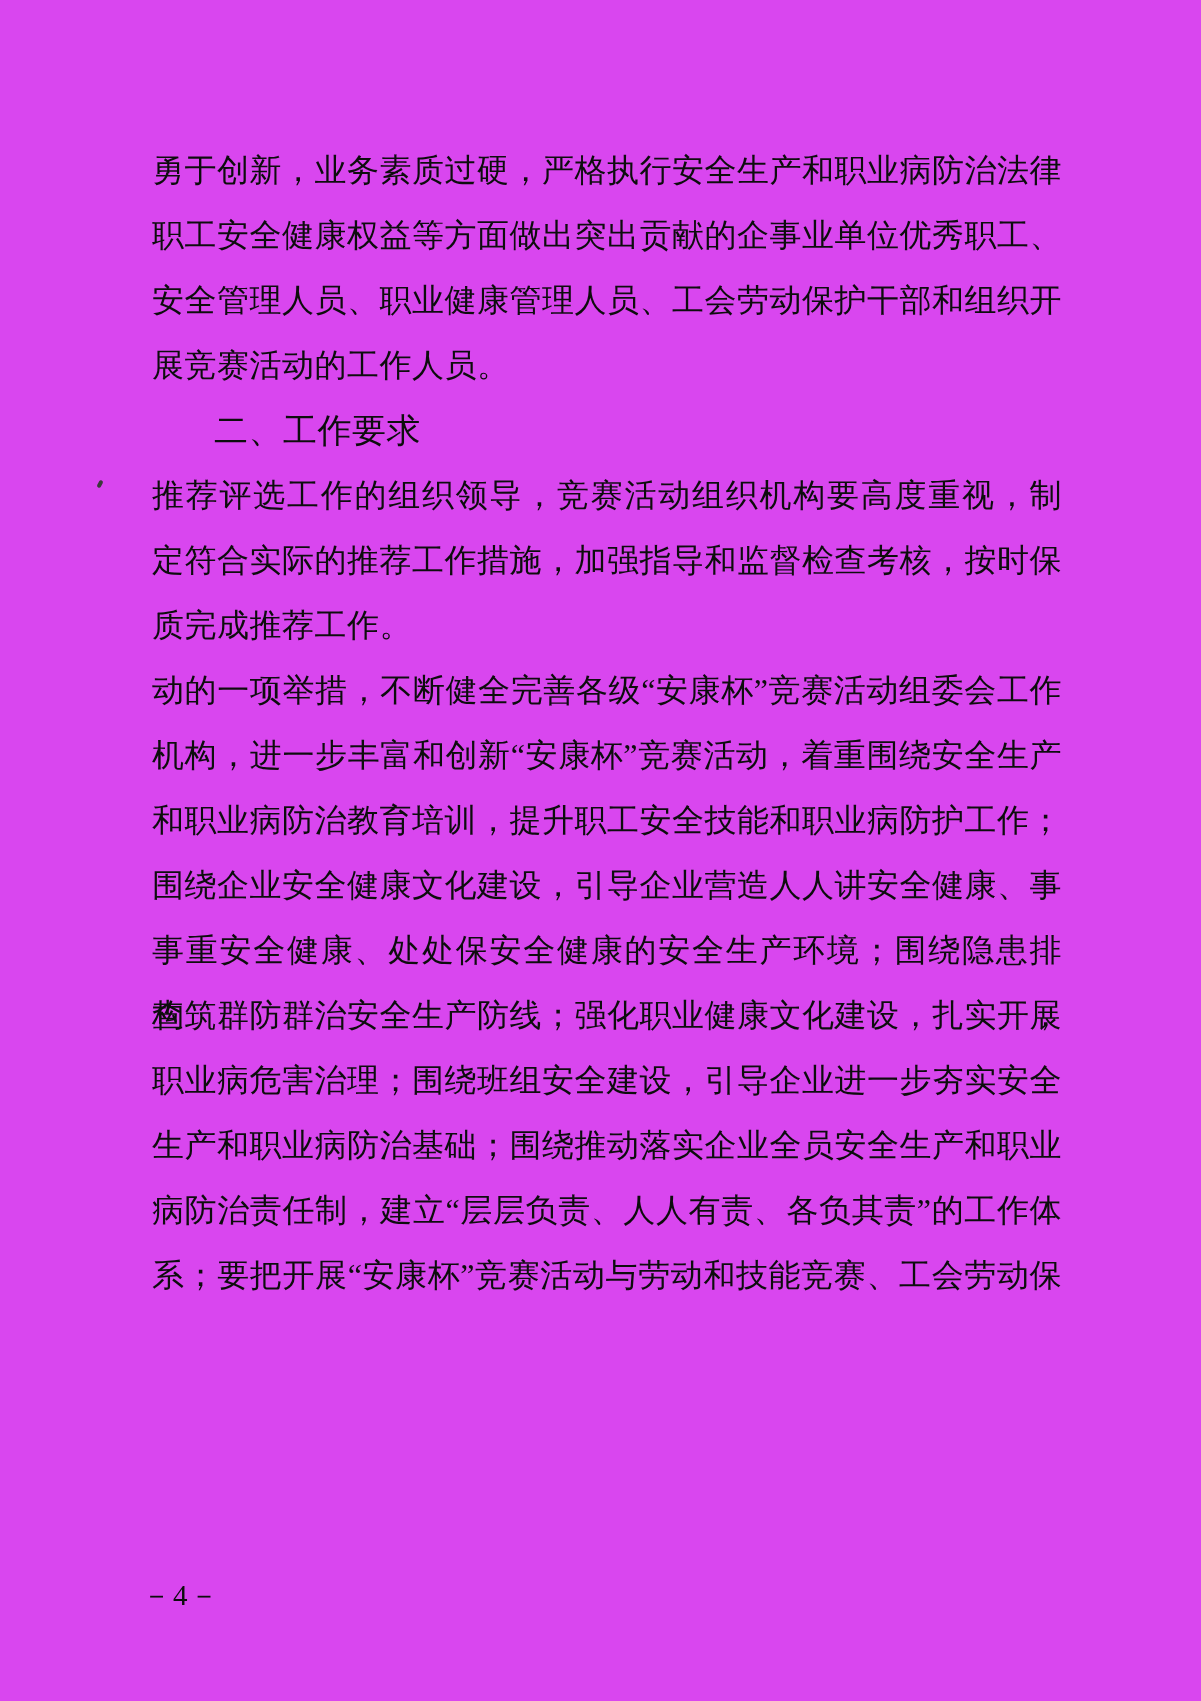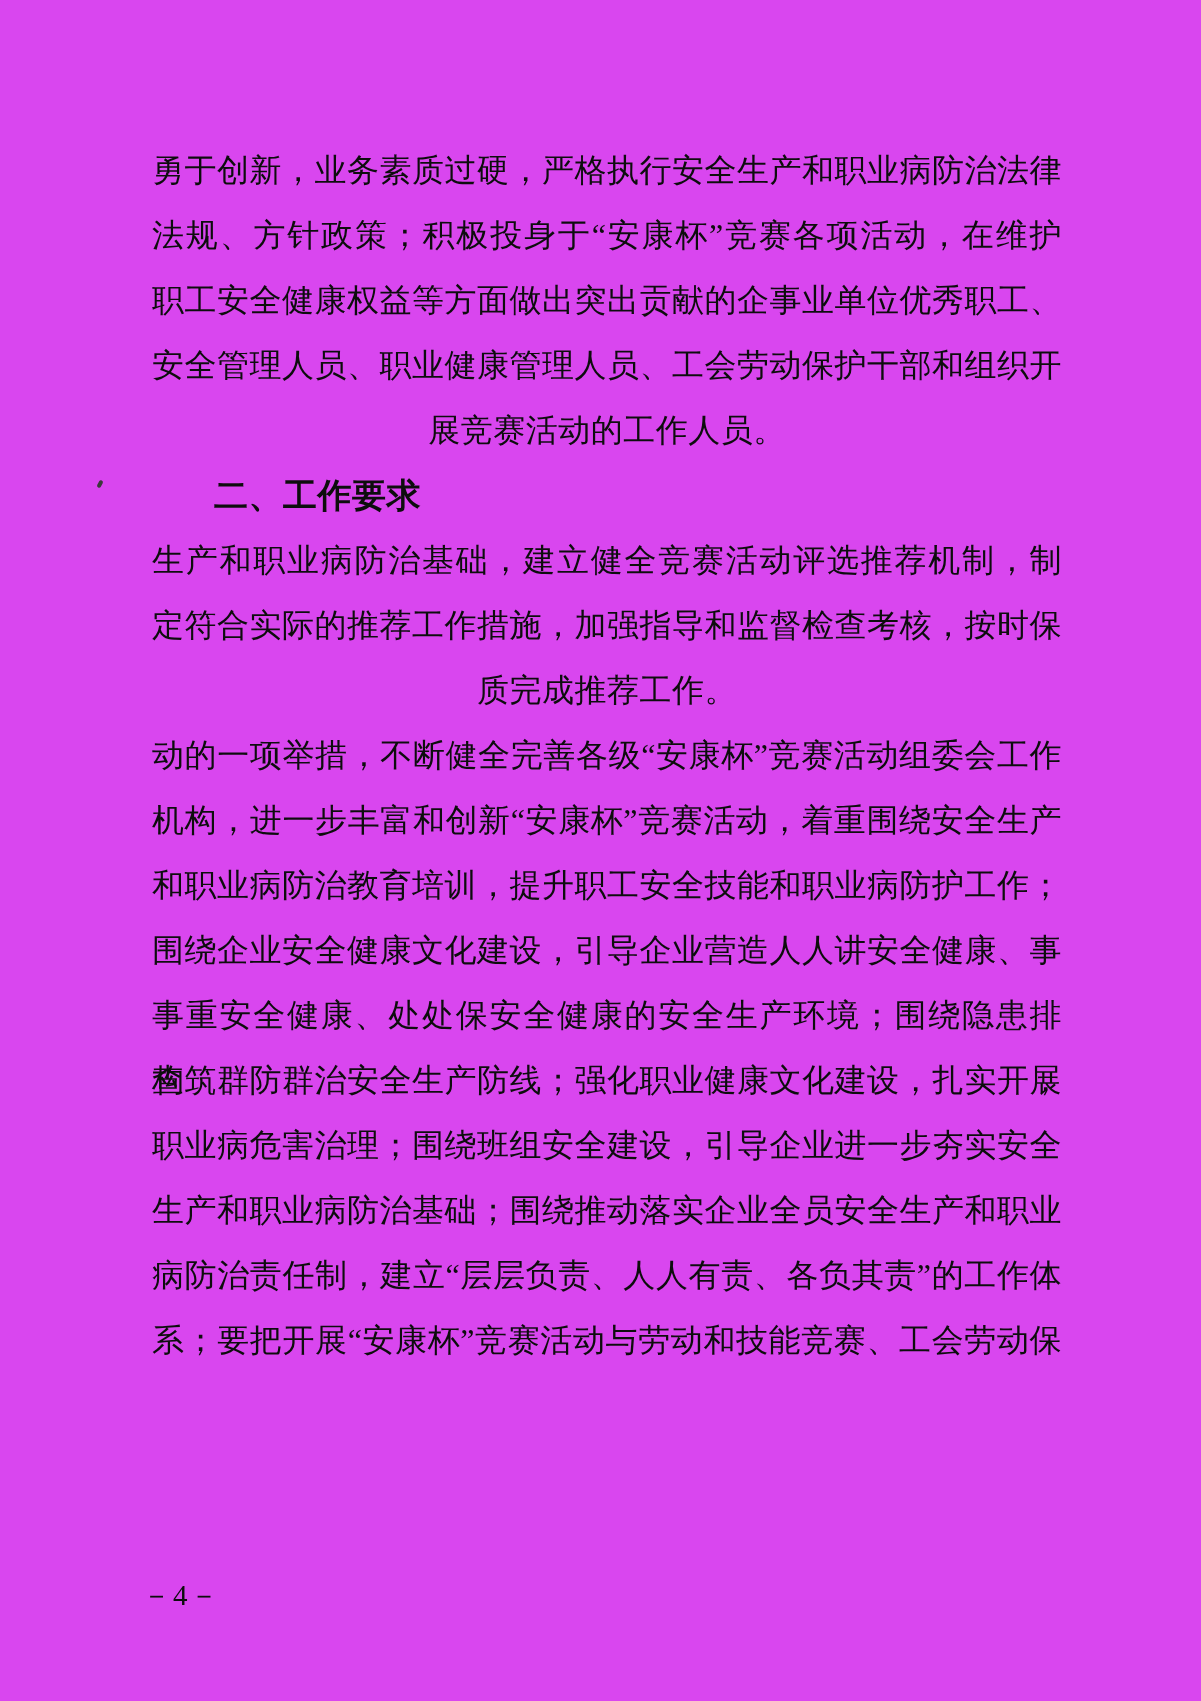--- a/index.html
+++ b/index.html
@@ -34,30 +34,30 @@
   
   .fill {
     white-space: normal;
     text-align: justify;
     text-align-last: justify;
     -moz-text-align-last: justify;
     text-justify: inter-character;
   }
   
   .end {
-    text-align: center;
+    text-align: left;
   }
   
   .indent {
     padding-left: 70px;
   }
   .heading {
     padding-left: 62px;
     font-family: "Liberation Sans", "DejaVu Sans", sans-serif;
-    font-weight: 700;
+    font-weight: 400;
     font-size: 34px;
     text-align: left;
   }
   .pagenum {
     position: absolute;
     left: 142px;
     top: 1575px;
     font-size: 29px;
     line-height: 40px;
     letter-spacing: 2px;
@@ -78,26 +78,25 @@
 </style>
 </head>
 <body>
 
 <div class="page">
 
   <span class="speck"></span>
 
   <main class="content">
     <p class="ln fill">勇于创新，业务素质过硬，严格执行安全生产和职业病防治法律</p>
-    <p class="ln fill">法规、方针政策；积极投身于“安康杯”竞赛各项活动，在维护</p>
     <p class="ln fill">职工安全健康权益等方面做出突出贡献的企事业单位优秀职工、</p>
     <p class="ln fill">安全管理人员、职业健康管理人员、工会劳动保护干部和组织开</p>
     <p class="ln end">展竞赛活动的工作人员。</p>
     <p class="ln heading">二、工作要求</p>
-    <p class="ln fill">生产和职业病防治基础，建立健全竞赛活动评选推荐机制，制</p>
+    <p class="ln fill">推荐评选工作的组织领导，竞赛活动组织机构要高度重视，制</p>
     <p class="ln fill">定符合实际的推荐工作措施，加强指导和监督检查考核，按时保</p>
     <p class="ln end">质完成推荐工作。</p>
     <p class="ln fill">动的一项举措，不断健全完善各级“安康杯”竞赛活动组委会工作</p>
     <p class="ln fill">机构，进一步丰富和创新“安康杯”竞赛活动，着重围绕安全生产</p>
     <p class="ln fill">和职业病防治教育培训，提升职工安全技能和职业病防护工作；</p>
     <p class="ln fill">围绕企业安全健康文化建设，引导企业营造人人讲安全健康、事</p>
     <p class="ln fill">事重安全健康、处处保安全健康的安全生产环境；围绕隐患排查，</p>
     <p class="ln fill">构筑群防群治安全生产防线；强化职业健康文化建设，扎实开展</p>
     <p class="ln fill">职业病危害治理；围绕班组安全建设，引导企业进一步夯实安全</p>
     <p class="ln fill">生产和职业病防治基础；围绕推动落实企业全员安全生产和职业</p>

